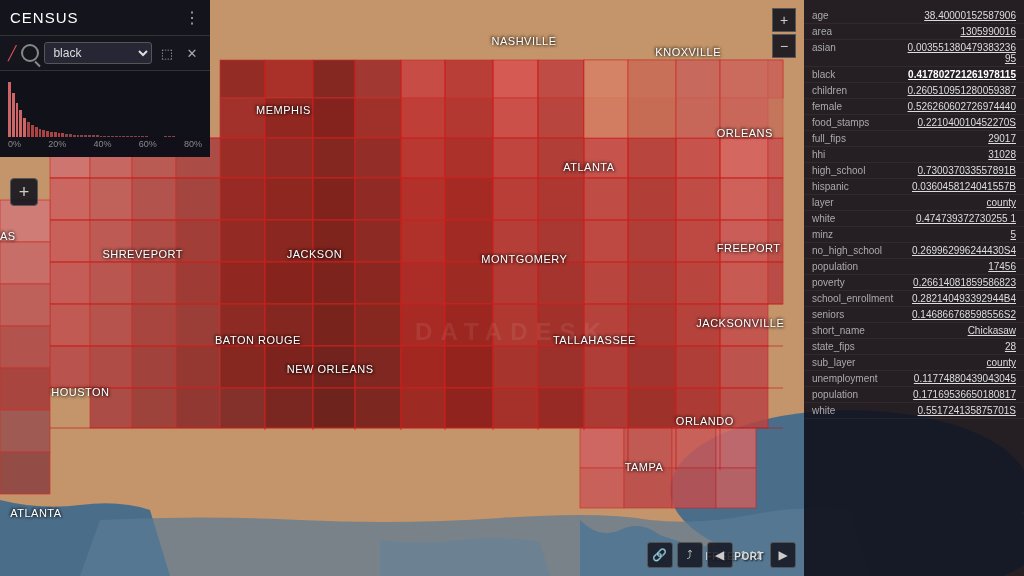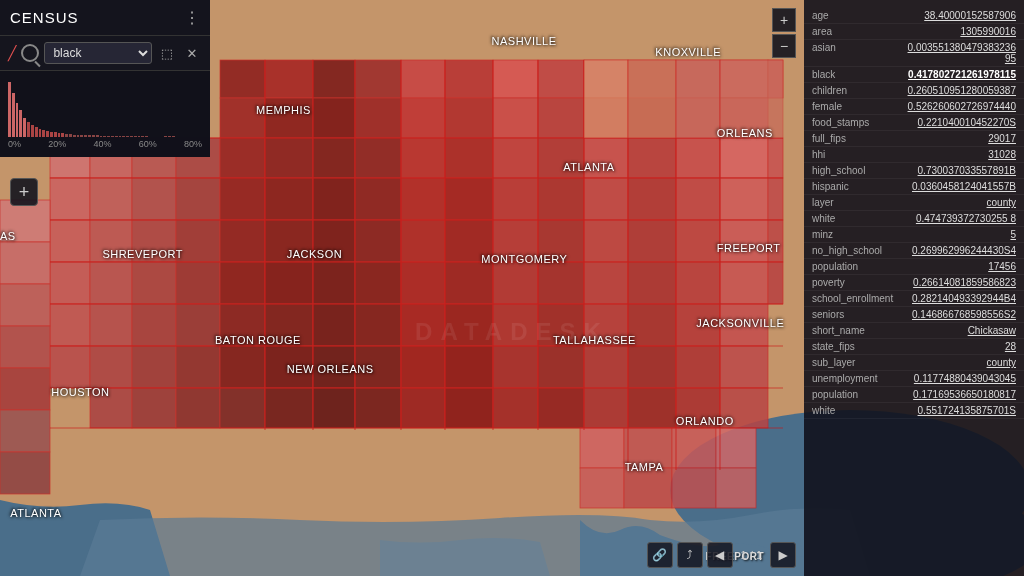--- a/index.html
+++ b/index.html
@@ -653,21 +653,21 @@
       <div class="info-row">
         <span class="info-key">hispanic</span>
         <span class="info-val">0.0360458124041557B</span>
       </div>
       <div class="info-row">
         <span class="info-key">layer</span>
         <span class="info-val">county</span>
       </div>
       <div class="info-row">
         <span class="info-key">white</span>
-        <span class="info-val">0.474739372730255 8</span>
+        <span class="info-val">0.474739372730255 1</span>
       </div>
       <div class="info-row">
         <span class="info-key">minz</span>
         <span class="info-val">5</span>
       </div>
       <div class="info-row">
         <span class="info-key">no_high_school</span>
         <span class="info-val">0.269962996244430S4</span>
       </div>
       <div class="info-row">

